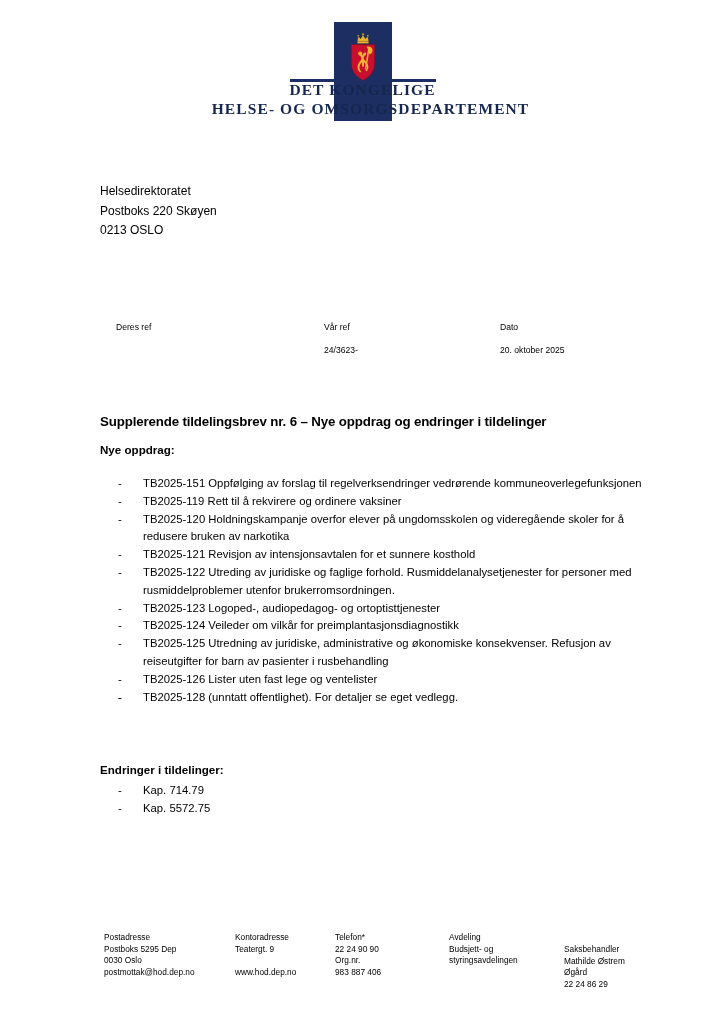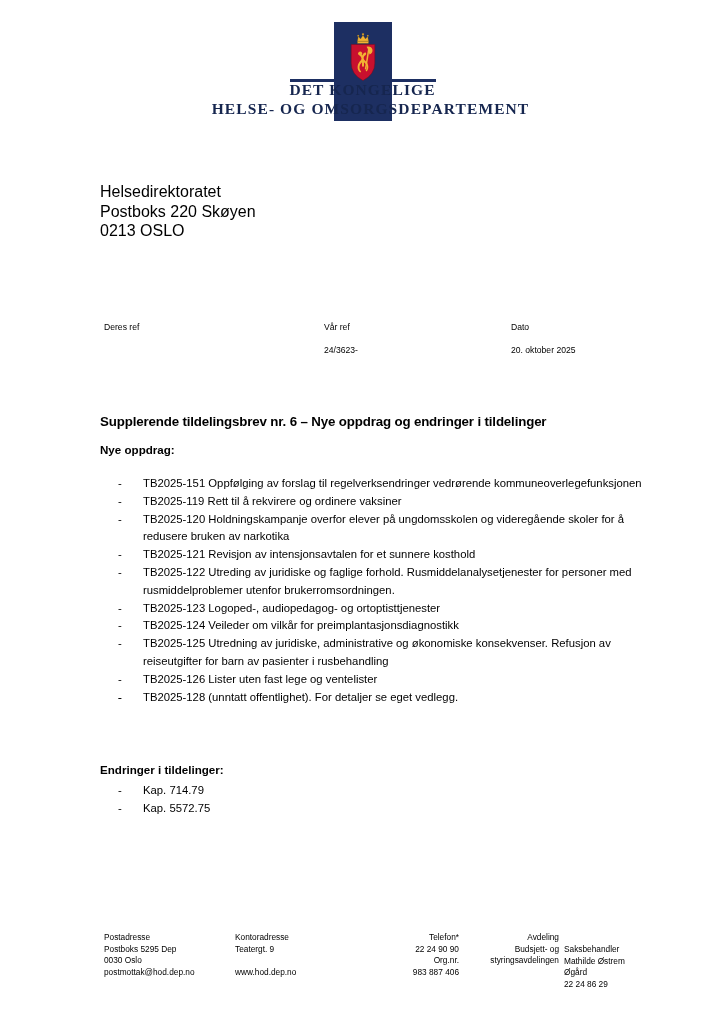--- a/index.html
+++ b/index.html
@@ -81,40 +81,40 @@
     font-size: 15.5px;
     line-height: 19px;
     padding-left: 16px;
   }
 
   
   .addressee {
     position: absolute;
     left: 100px;
     top: 182px;
-    font-size: 16px;
+    font-size: 12px;
     line-height: 19.5px;
   }
 
   
   .refrow {
     position: absolute;
     left: 100px;
     top: 318px;
     width: 560px;
     font-size: 8.6px;
     line-height: 19px;
   }
   .refrow .col {
     position: absolute;
     top: 0;
   }
-  .col-deres { left: 4px; text-align: center; }
+  .col-deres { left: 16px; text-align: center; }
   .col-var   { left: 224px; }
-  .col-dato  { left: 411px; }
+  .col-dato  { left: 400px; }
   .ref-label { display: block; }
   .ref-value { display: block; margin-top: 4px; }
 
   
   .title {
     position: absolute;
     left: 100px;
     top: 414px;
     font-size: 13.3px;
     font-weight: bold;
@@ -170,22 +170,22 @@
     width: 560px;
     font-size: 8.3px;
     line-height: 11.7px;
   }
   .footer .fcol {
     position: absolute;
     top: 0;
   }
   .fcol-1 { left: 0px;   width: 130px; }
   .fcol-2 { left: 131px; width: 105px; }
-  .fcol-3 { left: 255px; width: 100px; text-align: right; }
-  .fcol-4 { left: 345px; width: 110px; text-align: right; }
+  .fcol-3 { left: 231px; width: 100px; }
+  .fcol-4 { left: 345px; width: 110px; }
   .fcol-5 { left: 460px; width: 120px; margin-top: 12px; }
   .fline { display: block; white-space: nowrap; }
   .fline.spacer-before { margin-top: 11.7px; }
 </style>
 </head>
 <body>
 
 <div class="page">
 
   <div class="logo-block">

